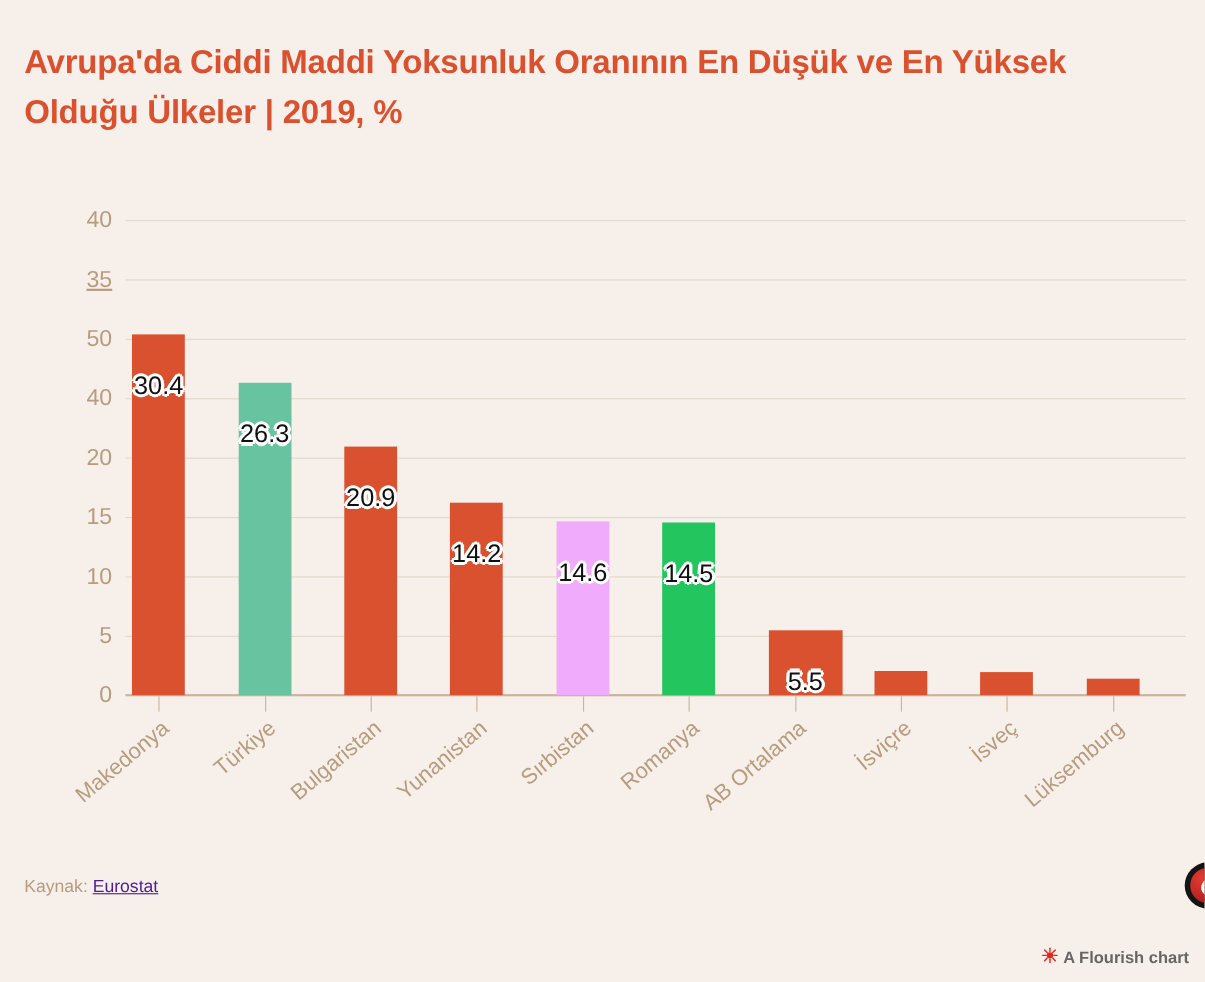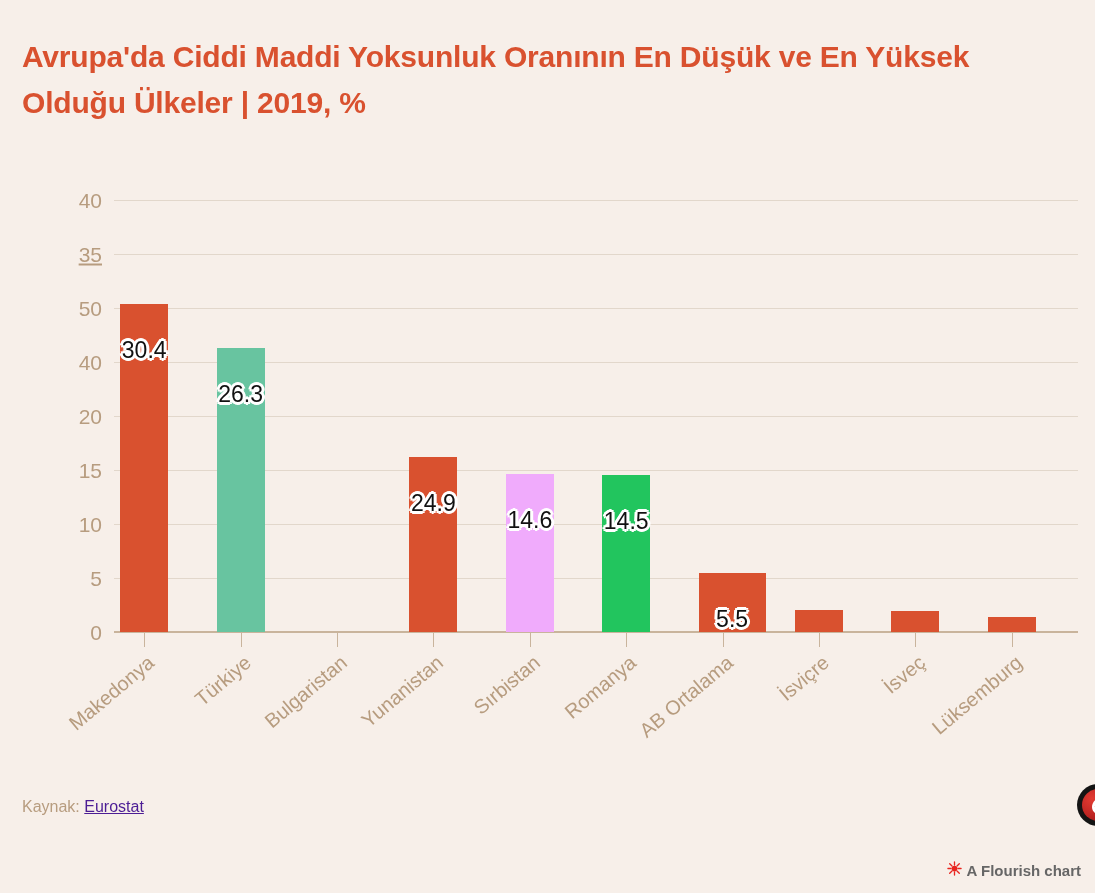--- a/index.html
+++ b/index.html
@@ -198,22 +198,25 @@
     <div class="gridline" style="top: 270px;"></div>
     <div class="gridline" style="top: 324px;"></div>
     <div class="gridline" style="top: 378px;"></div>
     <div class="gridline axis-zero" style="top: 431px;"></div>
     <div class="bar" style="left: 6.2px; width: 48px; height: 328.32px; background: rgb(217, 81, 47);">
       <span class="bar-value">30.4</span>
     </div>
     <div class="bar" style="left: 102.6px; width: 48px; height: 284.04px; background: rgb(104, 196, 160);">
       <span class="bar-value">26.3</span>
     </div>
+    <div class="bar" style="left: 199px; width: 48px; height: 225.72px; background: rgb(217, 81, 47);">
+      <span class="bar-value">20.9</span>
+    </div>
     <div class="bar" style="left: 295.4px; width: 48px; height: 174.96px; background: rgb(217, 81, 47);">
-      <span class="bar-value">24.9</span>
+      <span class="bar-value">14.2</span>
     </div>
     <div class="bar" style="left: 391.8px; width: 48px; height: 157.68px; background: #f0abfc;">
       <span class="bar-value">14.6</span>
     </div>
     <div class="bar" style="left: 488.2px; width: 48px; height: 156.6px; background: #22c55e;">
       <span class="bar-value">14.5</span>
     </div>
     <div class="bar" style="left: 584.6px; width: 67px; height: 59.4px; background: rgb(217, 81, 47);">
       <span class="bar-value">5.5</span>
     </div>

